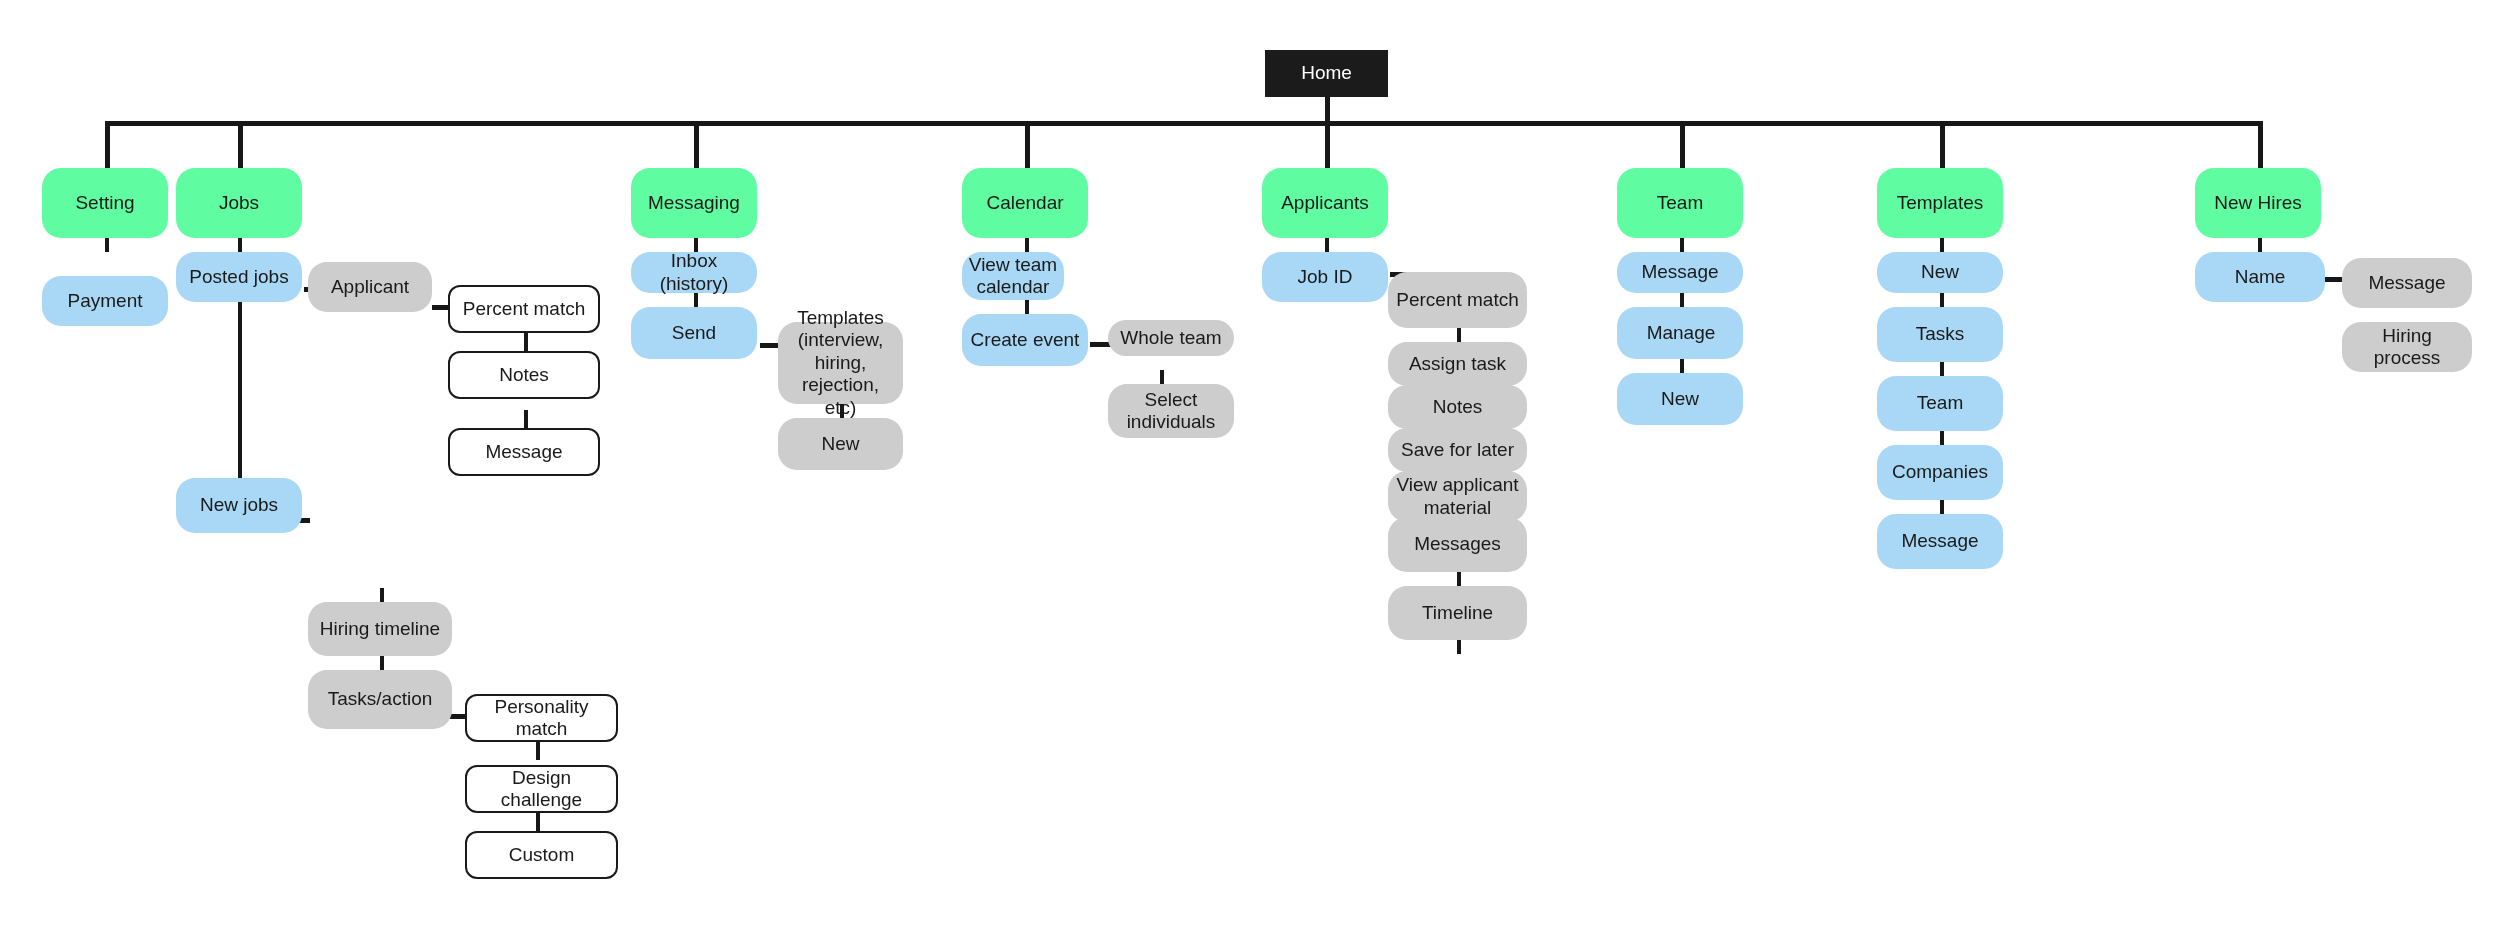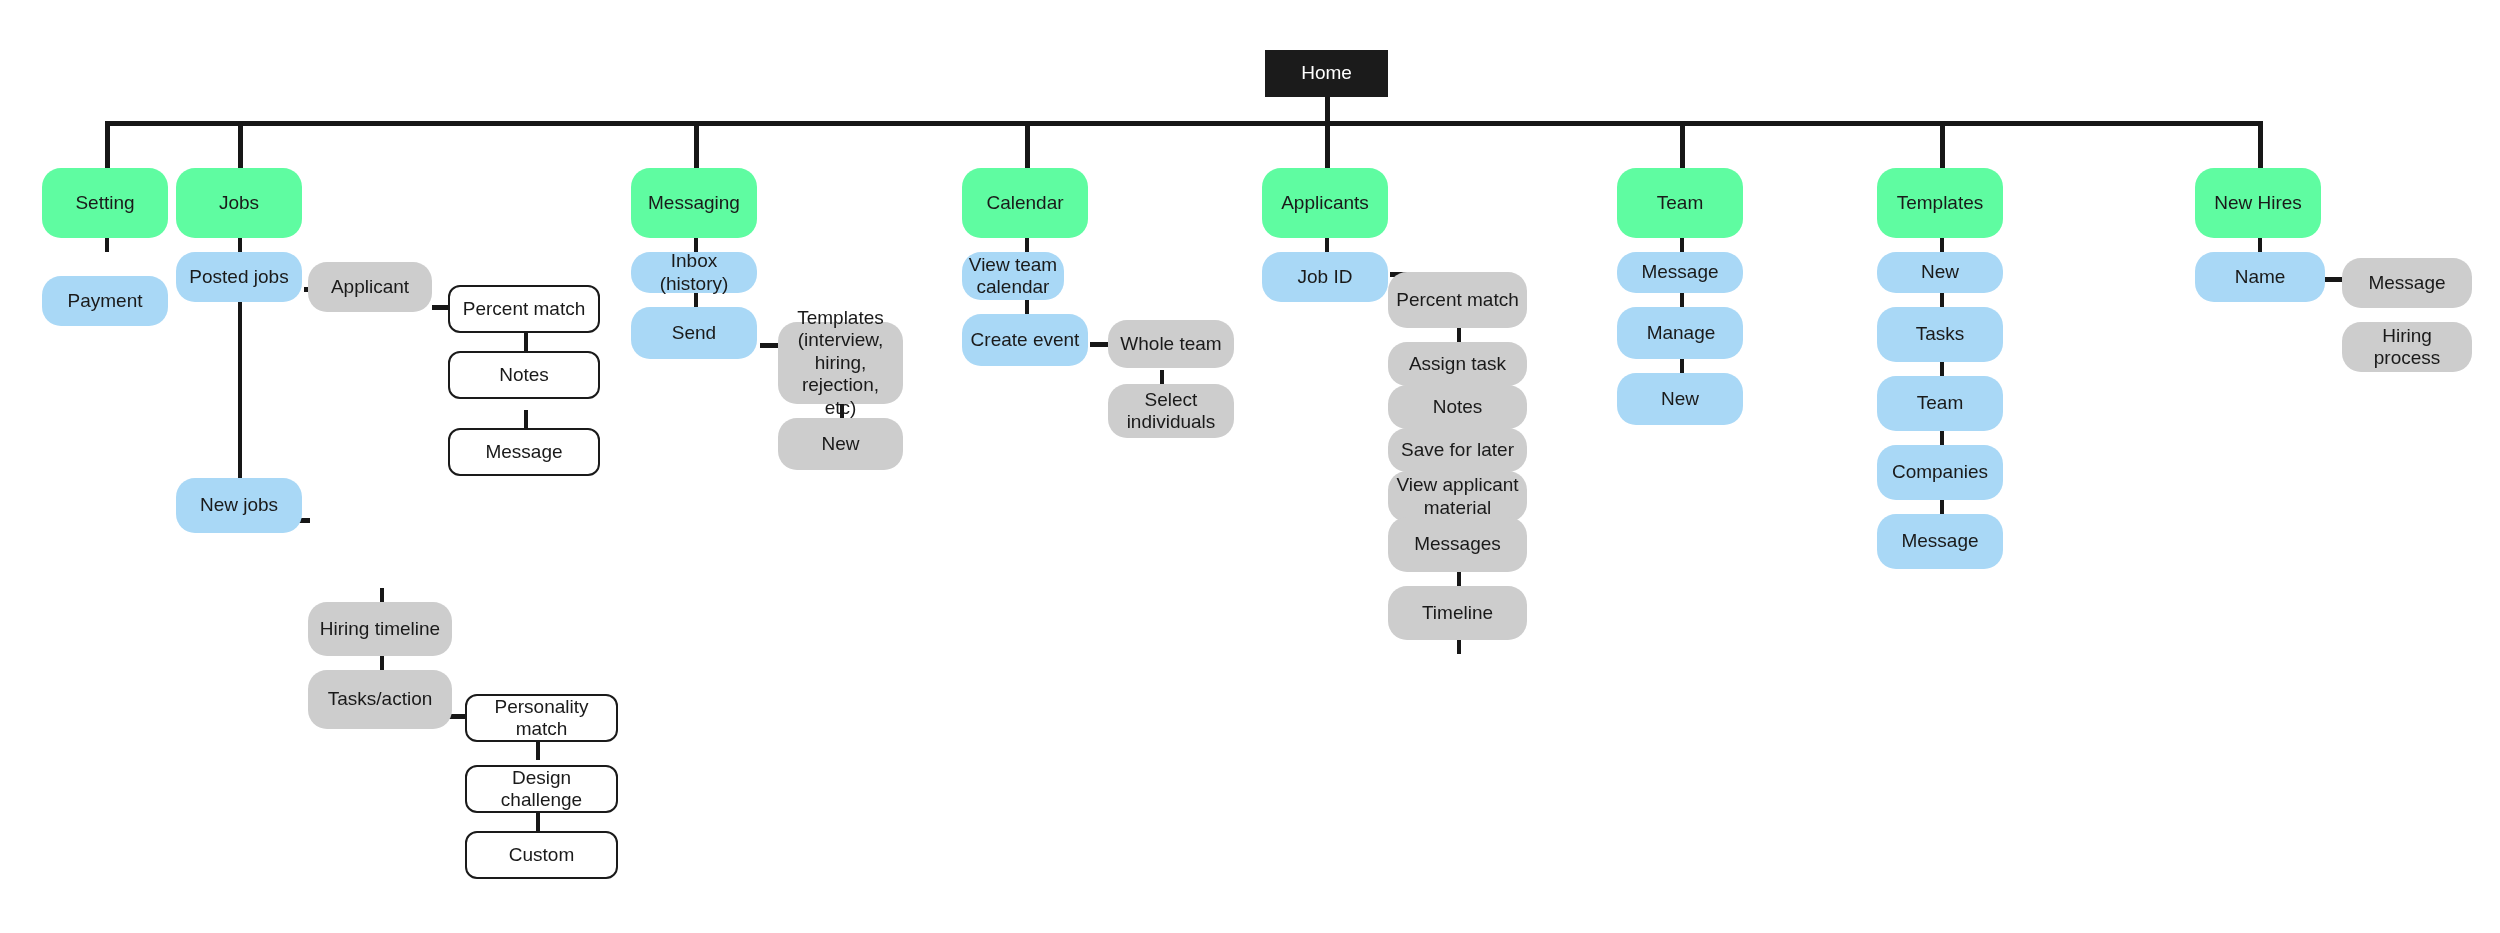--- a/index.html
+++ b/index.html
@@ -177,21 +177,21 @@
   <div class="node gray" style="left:308px; top:262px; width:124px; height:50px;">Applicant</div>
 
   <div class="node gray" style="left:308px; top:602px; width:144px; height:54px;">Hiring timeline</div>
   <div class="node gray" style="left:308px; top:670px; width:144px; height:59px;">Tasks/action</div>
 
   <div class="node gray" style="left:778px; top:322px; width:125px; height:82px;">Templates
 (interview, hiring,
 rejection, etc)</div>
   <div class="node gray" style="left:778px; top:418px; width:125px; height:52px;">New</div>
 
-  <div class="node gray" style="left:1108px; top:320px; width:126px; height:48px;">Whole team</div>
+  <div class="node gray" style="left:1108px; top:320px; width:126px; height:36px;">Whole team</div>
   <div class="node gray" style="left:1108px; top:384px; width:126px; height:54px;">Select
 individuals</div>
 
   <div class="node gray" style="left:1388px; top:272px; width:139px; height:56px;">Percent match</div>
   <div class="node gray" style="left:1388px; top:342px; width:139px; height:44px;">Assign task</div>
   <div class="node gray" style="left:1388px; top:385px; width:139px; height:44px;">Notes</div>
   <div class="node gray" style="left:1388px; top:428px; width:139px; height:44px;">Save for later</div>
   <div class="node gray" style="left:1388px; top:471px; width:139px; height:51px;">View applicant
 material</div>
   <div class="node gray" style="left:1388px; top:517px; width:139px; height:55px;">Messages</div>

